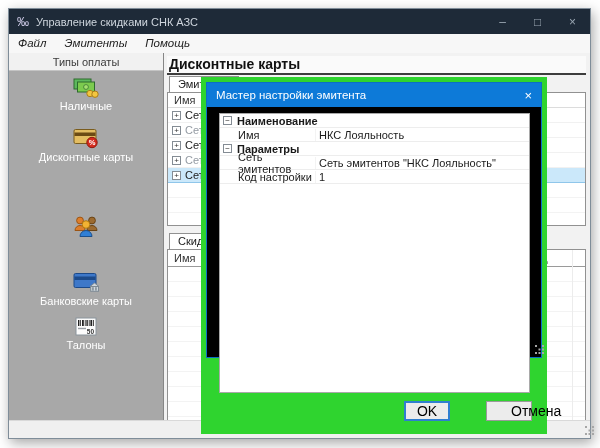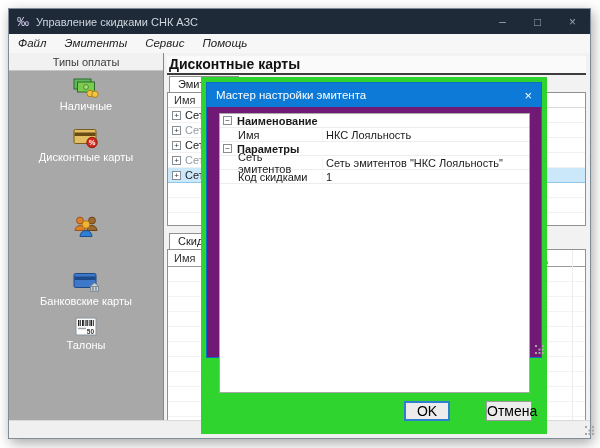--- a/index.html
+++ b/index.html
@@ -57,58 +57,57 @@
   .statusbar { position:absolute; left:0; right:0; bottom:0; height:18px; background:#f0f0f0;
     border-top:1px solid #d9d9d9; }
   .grip { position:absolute; right:3px; bottom:3px; width:9px; height:9px; }
   .grip::before { content:""; position:absolute; left:0; top:0; width:2px; height:2px; background:#a6a6a6;
     box-shadow:7px 0 #a6a6a6, 7px 3.5px #a6a6a6, 3.5px 3.5px #a6a6a6, 7px 7px #a6a6a6, 3.5px 7px #a6a6a6, 0 7px #a6a6a6; }
   .grip::before { left:auto; right:0; top:0; }
 
   
   .dialog-frame { position:absolute; left:201px; top:77px; width:346px; height:357px;
     background:#2fd42f; z-index:10; }
-  .dialog { position:absolute; left:5px; top:5px; width:336px; height:276px; background:#701a75;
+  .dialog { position:absolute; left:5px; top:5px; width:336px; height:276px; background:#000000;
     border:1px solid #0c6fc4; }
   .dlg-titlebar { position:absolute; left:0; top:0; right:0; height:24px; background:#0d7ad8;
     color:#fff; display:flex; align-items:center; padding:0 9px; font-size:11.5px; }
   .dlg-close { margin-left:auto; font-size:13px; color:#fff; }
   .propgrid { position:absolute; left:12px; top:30px; width:311px; height:280px; background:#fff;
     border:1px solid #a9a9a9; font-size:11px; color:#1a1a1a; }
   .pg-row { height:14px; display:flex; align-items:center; border-bottom:1px solid #ededed; }
   .pg-cat { font-weight:bold; padding-left:3px; }
   .minusbox { width:9px; height:9px; border:1px solid #848c94; background:#fff; font-size:8px;
     line-height:7px; text-align:center; color:#333; margin-right:5px; font-weight:normal; flex:none; }
   .pg-name { width:95px; padding-left:18px; flex:none; }
-  .pg-value { flex:1; padding-left:3px; border-left:1px solid #f3f3f3; white-space:nowrap; overflow:hidden;margin-left:7px; }
+  .pg-value { flex:1; padding-left:3px; border-left:1px solid #f3f3f3; white-space:nowrap; overflow:hidden; }
   .dlg-btn { position:absolute; top:318px; width:46px; height:20px; font-size:14px;
     font-family:"Liberation Sans", sans-serif; text-align:center; line-height:16px; background:#ececec; }
   .btn-ok { left:197px; border:2px solid #2f7fd0; }
-  .btn-cancel { left:279px; border:1px solid #9a9a9a; line-height:18px; }
+  .btn-cancel { left:279px; border:1px solid #9a9a9a; line-height:18px;padding-left:24px; }
 </style>
 </head>
 <body>
 
 <div class="screen">
   <div class="app-window">
 
     <div class="titlebar">
       <span class="app-icon">‰</span>
       <span class="title-text">Управление скидками СНК АЗС</span>
       <div class="win-controls">
         <span class="win-btn">–</span>
         <span class="win-btn">□</span>
         <span class="win-btn">×</span>
       </div>
     </div>
 
     <div class="menubar">
       <span class="menu-item">Файл</span>
       <span class="menu-item">Эмитенты</span>
-      <span class="menu-item">Сервис</span>
       <span class="menu-item">Помощь</span>
     </div>
 
     <div class="content">
 
       <div class="sidebar">
         <div class="sidebar-header">Типы оплаты</div>
 
         <div class="side-item" style="top:25px">
           <svg width="26" height="20" viewBox="0 0 26 20">
@@ -252,21 +251,21 @@
         </div>
         <div class="pg-row pg-cat">
           <span class="minusbox">−</span>
           <span>Параметры</span>
         </div>
         <div class="pg-row">
           <span class="pg-name">Сеть эмитентов</span>
           <span class="pg-value">Сеть эмитентов "НКС Лояльность"</span>
         </div>
         <div class="pg-row">
-          <span class="pg-name">Код скидками</span>
+          <span class="pg-name">Код настройки</span>
           <span class="pg-value">1</span>
         </div>
       </div>
 
       <button class="dlg-btn btn-ok">OK</button>
       <button class="dlg-btn btn-cancel">Отмена</button>
       <span class="grip" style="right:4px;bottom:3px;position:absolute;"></span>
     </div>
   </div>
 </div>

